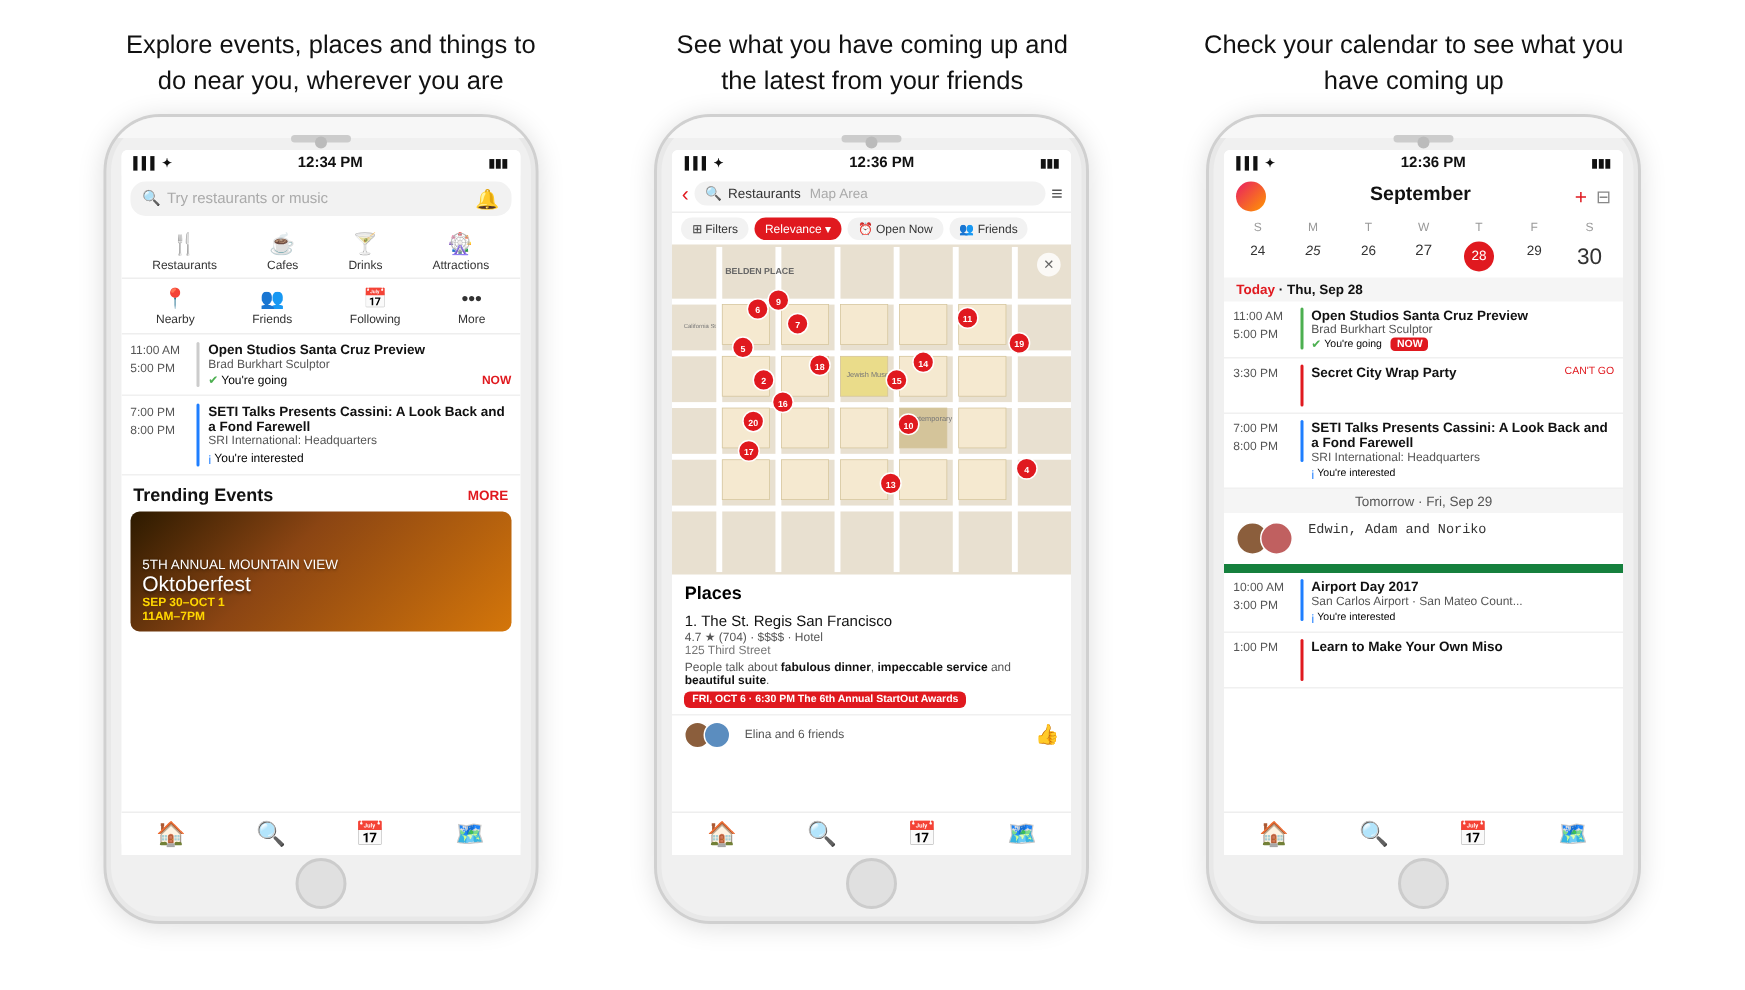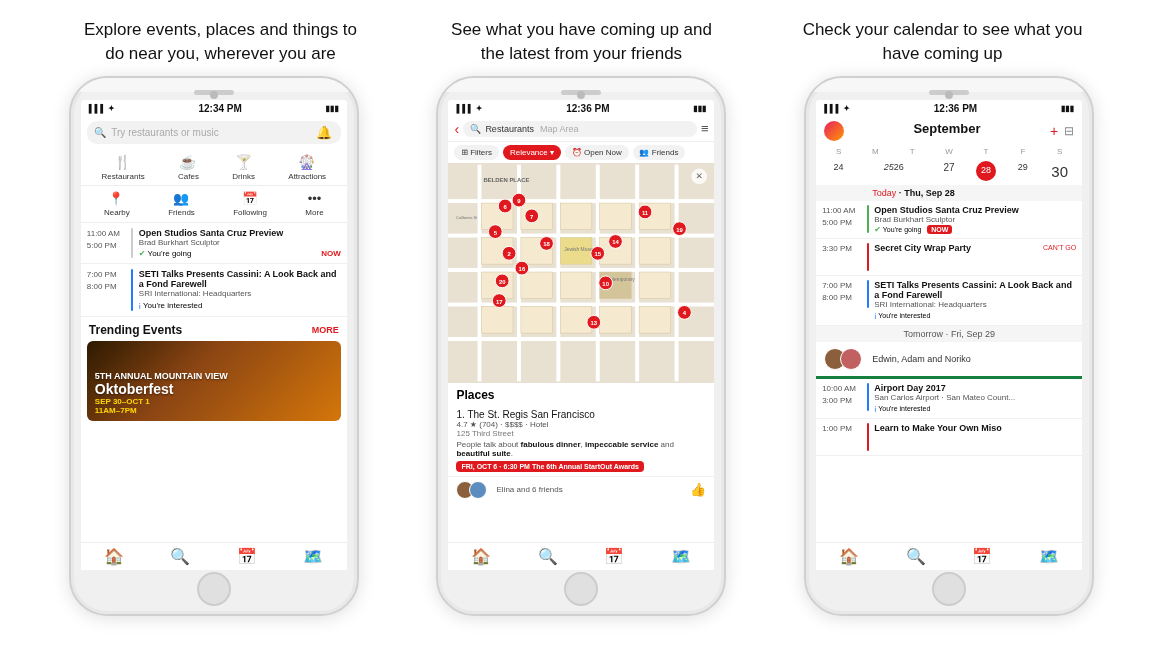--- a/index.html
+++ b/index.html
@@ -204,21 +204,21 @@
       height: 80px;
       background: linear-gradient(135deg, #2c1a00 0%, #8b4513 40%, #d4760a 100%);
       display: flex;
       flex-direction: column;
       justify-content: flex-end;
       padding: 6px 8px;
       flex-shrink: 0;
       overflow: hidden;
       position: relative;
     }
-    .p1-img-text { color: #fff; font-size: 9px; font-weight: 700; text-shadow: 0 1px 2px rgba(0,0,0,0.5); }
+    .p1-img-text { color: #fff; font-size: 9px; font-weight: 400; text-shadow: 0 1px 2px rgba(0,0,0,0.5); }
     .p1-img-dates { color: #ffd700; font-size: 8px; font-weight: 600; }
 
     .phone-bottom-nav {
       display: flex;
       justify-content: space-around;
       padding: 4px 0;
       border-top: 1px solid #eee;
       background: #fff;
       flex-shrink: 0;
     }
@@ -399,25 +399,26 @@
     .p3-event-title { font-size: 9px; font-weight: 600; color: #111; }
     .p3-event-sub { font-size: 8px; color: #555; }
     .p3-event-status { font-size: 7px; display: flex; align-items: center; gap: 2px; margin-top: 1px; }
     .p3-going { color: #4caf50; font-size: 8px; }
     .p3-interested { color: #1e7eff; font-size: 8px; }
     .p3-now-badge { background: #e0191f; color: #fff; font-size: 7px; font-weight: 700; padding: 1px 4px; border-radius: 3px; margin-left: 4px; }
     .p3-cant { color: #e0191f; font-size: 7px; margin-left: auto; }
 
     .p3-friend-event {
       display: flex;
-      align-items: center;
+      align-items: flex-start;
       padding: 6px 8px;
       gap: 6px;
       flex-shrink: 0;
-      border-bottom: 3px solid #15803d;
+      border-bottom: 6px solid #15803d;
+      font-family: Liberation Mono, monospace;
     }
     .p3-friend-avatars { display: flex; }
     .p3-favatar {
       width: 22px; height: 22px;
       border-radius: 50%;
       border: 1px solid #fff;
       margin-right: -6px;
     }
     .p3-favatar-1 { background: #8b5e3c; }
     .p3-favatar-2 { background: #c06060; }
@@ -768,31 +769,31 @@
 
       <div class="p3-cal-grid">
         <div class="p3-cal-day-header">S</div>
         <div class="p3-cal-day-header">M</div>
         <div class="p3-cal-day-header">T</div>
         <div class="p3-cal-day-header">W</div>
         <div class="p3-cal-day-header">T</div>
         <div class="p3-cal-day-header">F</div>
         <div class="p3-cal-day-header">S</div>
         <div class="p3-cal-day" style="font-size:9px;padding:3px 0;text-align:center;">24</div>
-        <div class="p3-cal-day" style="font-size:9px;padding:3px 0;text-align:right;font-style:italic;">25</div>
-        <div class="p3-cal-day" style="font-size:9px;padding:3px 0;text-align:left;">26</div>
+        <div class="p3-cal-day" style="font-size:9px;padding:3px 0;text-align:center;font-style:italic;">25</div>
+        <div class="p3-cal-day" style="font-size:9px;padding:3px 0;text-align:center;">26</div>
         <div class="p3-cal-day" style="font-size:10px;padding:3px 0;text-align:center;">27</div>
         <div style="text-align:center;padding:3px 0;">
             <span class="p3-cal-day today">28</span>
           </div>
         <div class="p3-cal-day" style="font-size:9px;padding:3px 0;text-align:center;">29</div>
         <div class="p3-cal-day" style="font-size:15px;padding:3px 0;text-align:center;">30</div>
       </div>
 
-      <div class="p3-section-header"><span style="color:#e0191f;font-weight:400;margin-left:48px;">Today</span> · <span style="font-weight:700;color:#111;">Thu, Sep 28</span></div>
+      <div class="p3-section-header"><span style="color:#e0191f;font-weight:700;">Today</span> · <span style="font-weight:700;color:#111;">Thu, Sep 28</span></div>
 
       <div class="p3-event">
         <div class="p3-event-time">
           <div>11:00 AM</div>
           <div>5:00 PM</div>
         </div>
         <div class="p3-event-bar"></div>
         <div class="p3-event-body">
           <div class="p3-event-title">Open Studios Santa Cruz Preview</div>
           <div class="p3-event-sub">Brad Burkhart Sculptor</div>

